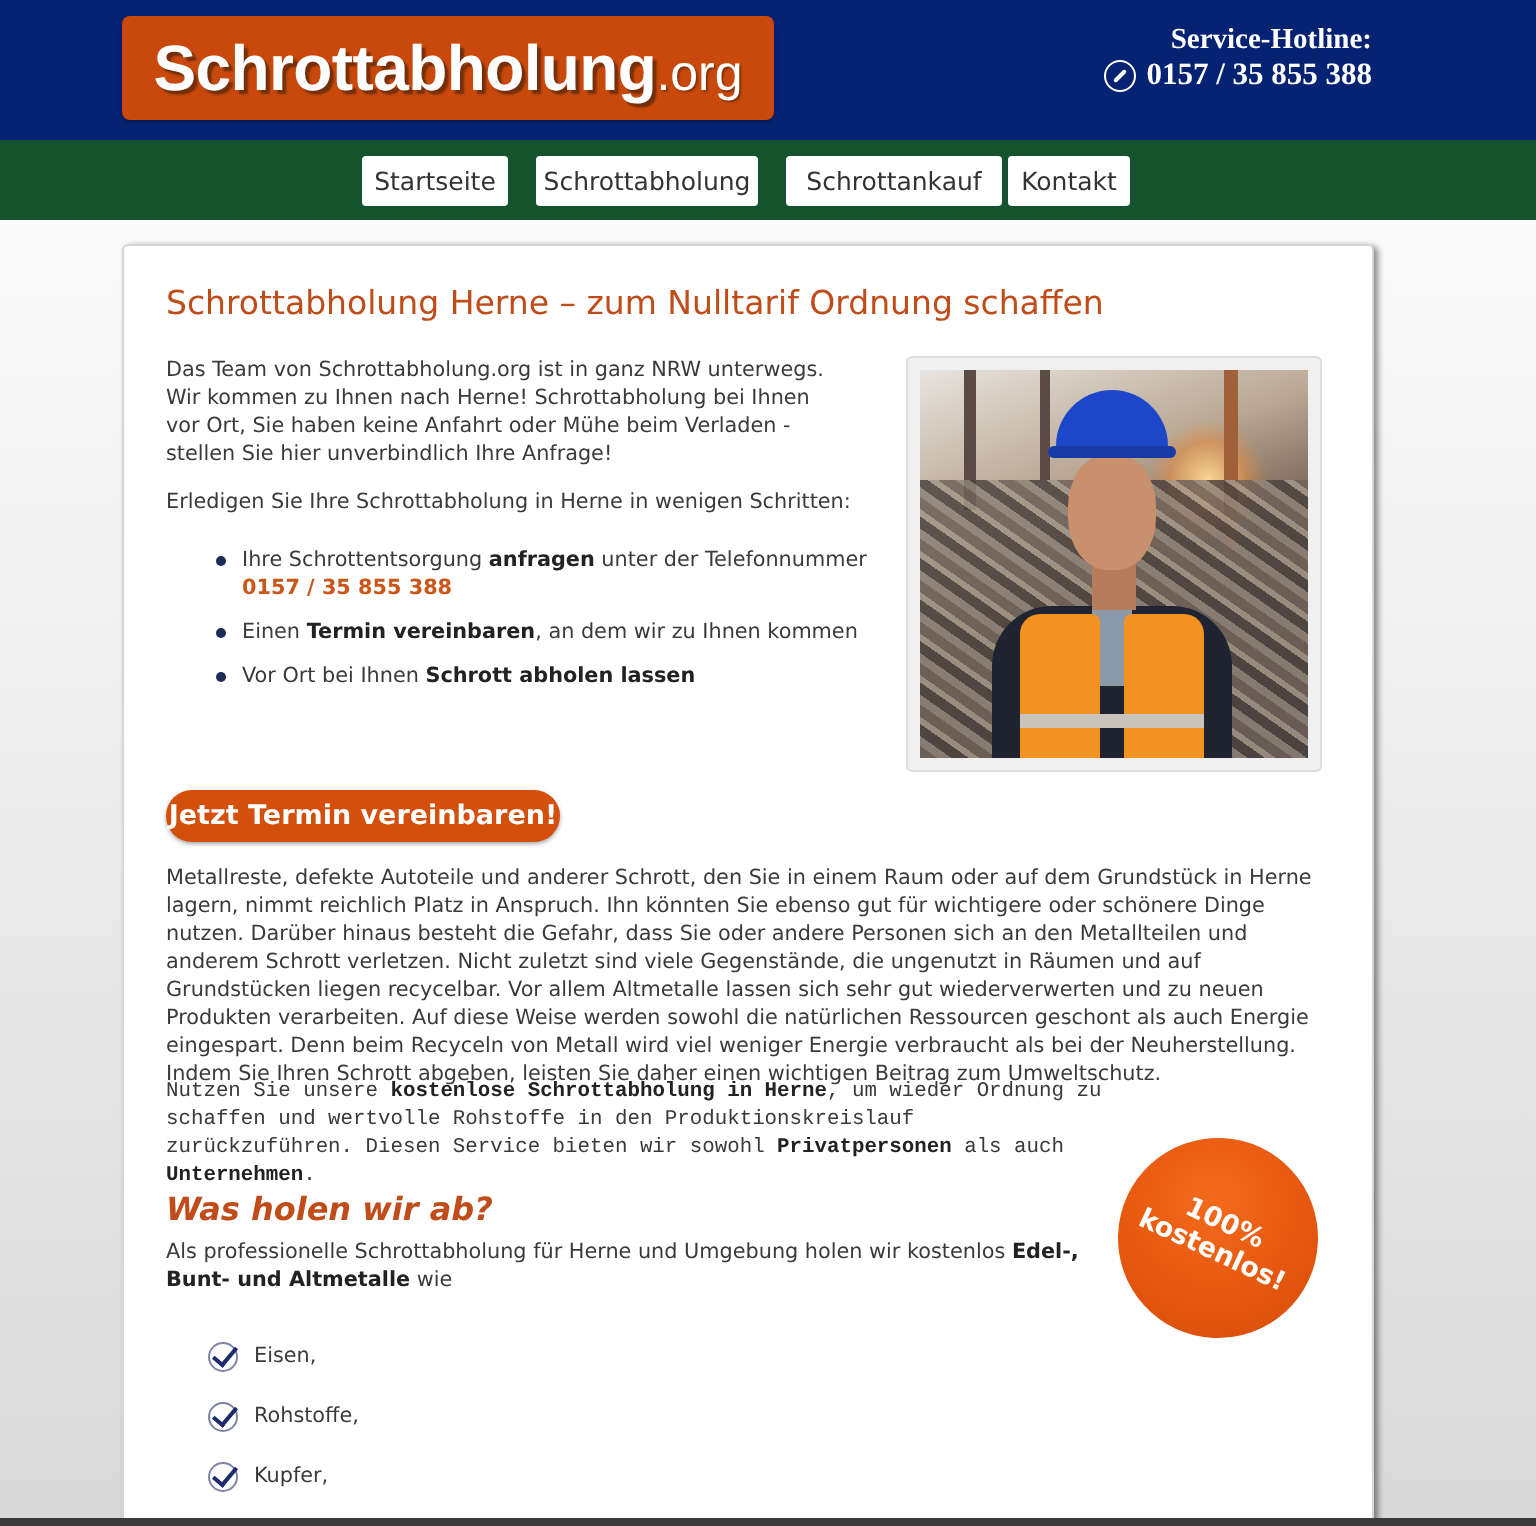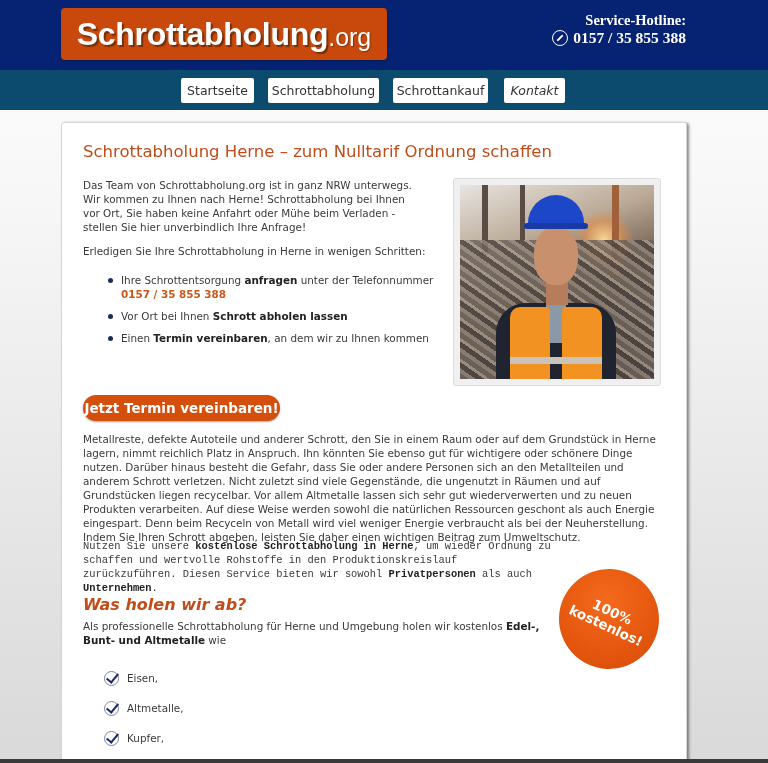--- a/index.html
+++ b/index.html
@@ -38,21 +38,21 @@
   .phone-icon {
     display: inline-block; width: 16px; height: 16px; border: 1.5px solid #fff; border-radius: 50%;
     position: relative;
   }
   .phone-icon::after {
     content: ""; position: absolute; left: 3px; top: 6px; width: 8px; height: 2px; background: #fff;
     transform: rotate(-45deg); border-radius: 2px;
   }
   .nav {
     position: absolute; left: 0; top: 70px; width: 768px; height: 40px;
-    background: #0c4a6e;
+    background: #14532d;
   }
   .nav-btn {
     position: absolute; top: 8px; height: 25px; background: #fff; border-radius: 2px;
     font-size: 12.5px; color: #333; display: flex; align-items: center; justify-content: center;
     cursor: pointer;
   }
   .card {
     position: absolute; left: 61px; top: 122px; width: 626px; height: 660px;
     background: #fff; border: 1px solid #d6d6d6; border-radius: 3px;
     box-shadow: 2px 1px 3px rgba(0,0,0,0.45);
@@ -127,22 +127,22 @@
     <div class="hotline-number">
       <span class="phone-icon"></span>
       <span>0157 / 35 855 388</span>
     </div>
   </div>
 </div>
 
 <div class="nav">
   <div class="nav-btn" style="left:181px;width:73px;">Startseite</div>
   <div class="nav-btn" style="left:268px;width:111px;">Schrottabholung</div>
-  <div class="nav-btn" style="left:393px;width:95px;">Schrottankauf</div>
-  <div class="nav-btn" style="left:504px;width:61px;font-style:italic;">Kontakt</div>
+  <div class="nav-btn" style="left:393px;width:108px;">Schrottankauf</div>
+  <div class="nav-btn" style="left:504px;width:61px;">Kontakt</div>
 </div>
 
 <div class="card">
   <h1 class="title">Schrottabholung Herne – zum Nulltarif Ordnung schaffen</h1>
 
   <p class="para" style="top:55px;width:340px;">Das Team von Schrottabholung.org ist in ganz NRW unterwegs. Wir kommen zu Ihnen nach Herne! Schrottabholung bei Ihnen vor Ort, Sie haben keine Anfahrt oder Mühe beim Verladen - stellen Sie hier unverbindlich Ihre Anfrage!</p>
 
   <div class="photo-frame">
     <div class="photo">
       <div class="sun"></div>
@@ -163,24 +163,24 @@
   </div>
 
   <p class="para" style="top:121px;width:360px;">Erledigen Sie Ihre Schrottabholung in Herne in wenigen Schritten:</p>
 
   <ul class="steps">
     <li>
       <span>Ihre Schrottentsorgung </span><b>anfragen</b><span> unter der Telefonnummer</span><br>
       <span class="accent-phone">0157 / 35 855 388</span>
     </li>
     <li>
+      <span>Einen </span><b>Termin vereinbaren</b><span>, an dem wir zu Ihnen kommen</span>
+    </li>
+    <li>
       <span>Vor Ort bei Ihnen </span><b>Schrott abholen lassen</b><span></span>
-    </li>
-    <li>
-      <span>Einen </span><b>Termin vereinbaren</b><span>, an dem wir zu Ihnen kommen</span>
     </li>
   </ul>
 
 
   <div class="cta">Jetzt Termin vereinbaren!</div>
 
   <p class="para" style="top:309px;width:585px;">Metallreste, defekte Autoteile und anderer Schrott, den Sie in einem Raum oder auf dem Grundstück in Herne lagern, nimmt reichlich Platz in Anspruch. Ihn könnten Sie ebenso gut für wichtigere oder schönere Dinge nutzen. Darüber hinaus besteht die Gefahr, dass Sie oder andere Personen sich an den Metallteilen und anderem Schrott verletzen. Nicht zuletzt sind viele Gegenstände, die ungenutzt in Räumen und auf Grundstücken liegen recycelbar. Vor allem Altmetalle lassen sich sehr gut wiederverwerten und zu neuen Produkten verarbeiten. Auf diese Weise werden sowohl die natürlichen Ressourcen geschont als auch Energie eingespart. Denn beim Recyceln von Metall wird viel weniger Energie verbraucht als bei der Neuherstellung. Indem Sie Ihren Schrott abgeben, leisten Sie daher einen wichtigen Beitrag zum Umweltschutz.</p>
 
   <p class="para" style="top:416px;width:470px;font-family:Liberation Mono, monospace;">
     <span>Nutzen Sie unsere </span><b>kostenlose Schrottabholung in Herne</b><span>, um wieder Ordnung zu schaffen und wertvolle Rohstoffe in den Produktionskreislauf zurückzuführen. Diesen Service bieten wir sowohl </span><b>Privatpersonen</b><span> als auch </span><b>Unternehmen</b><span>.</span>
@@ -197,21 +197,21 @@
     <span>kostenlos!</span>
   </div>
 
   <ul class="metals">
     <li>
         <span class="check-icon"></span>
         <span>Eisen,</span>
       </li>
     <li>
         <span class="check-icon"></span>
-        <span>Altmetalle,</span>
+        <span>Rohstoffe,</span>
       </li>
     <li>
         <span class="check-icon"></span>
         <span>Kupfer,</span>
       </li>
     <li>
         <span class="check-icon"></span>
         <span>Zink,</span>
       </li>
   </ul>

